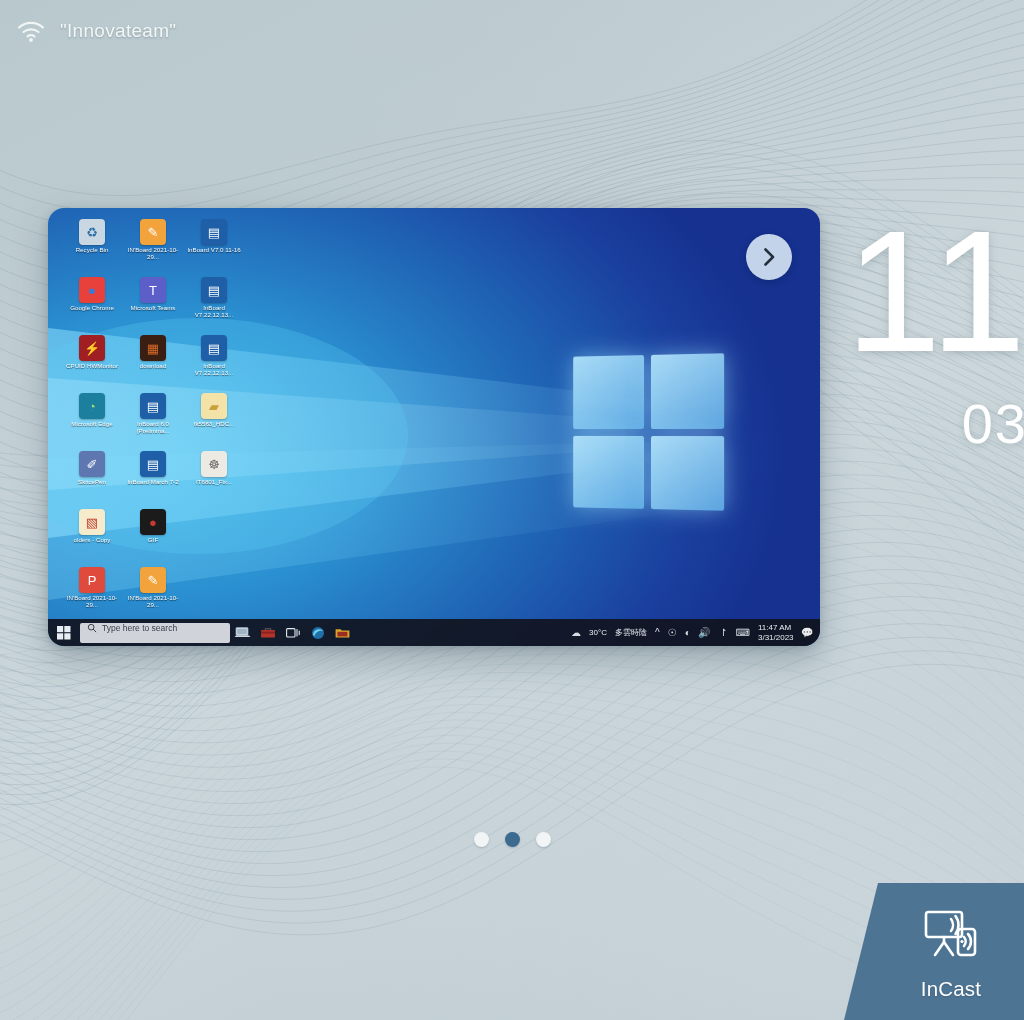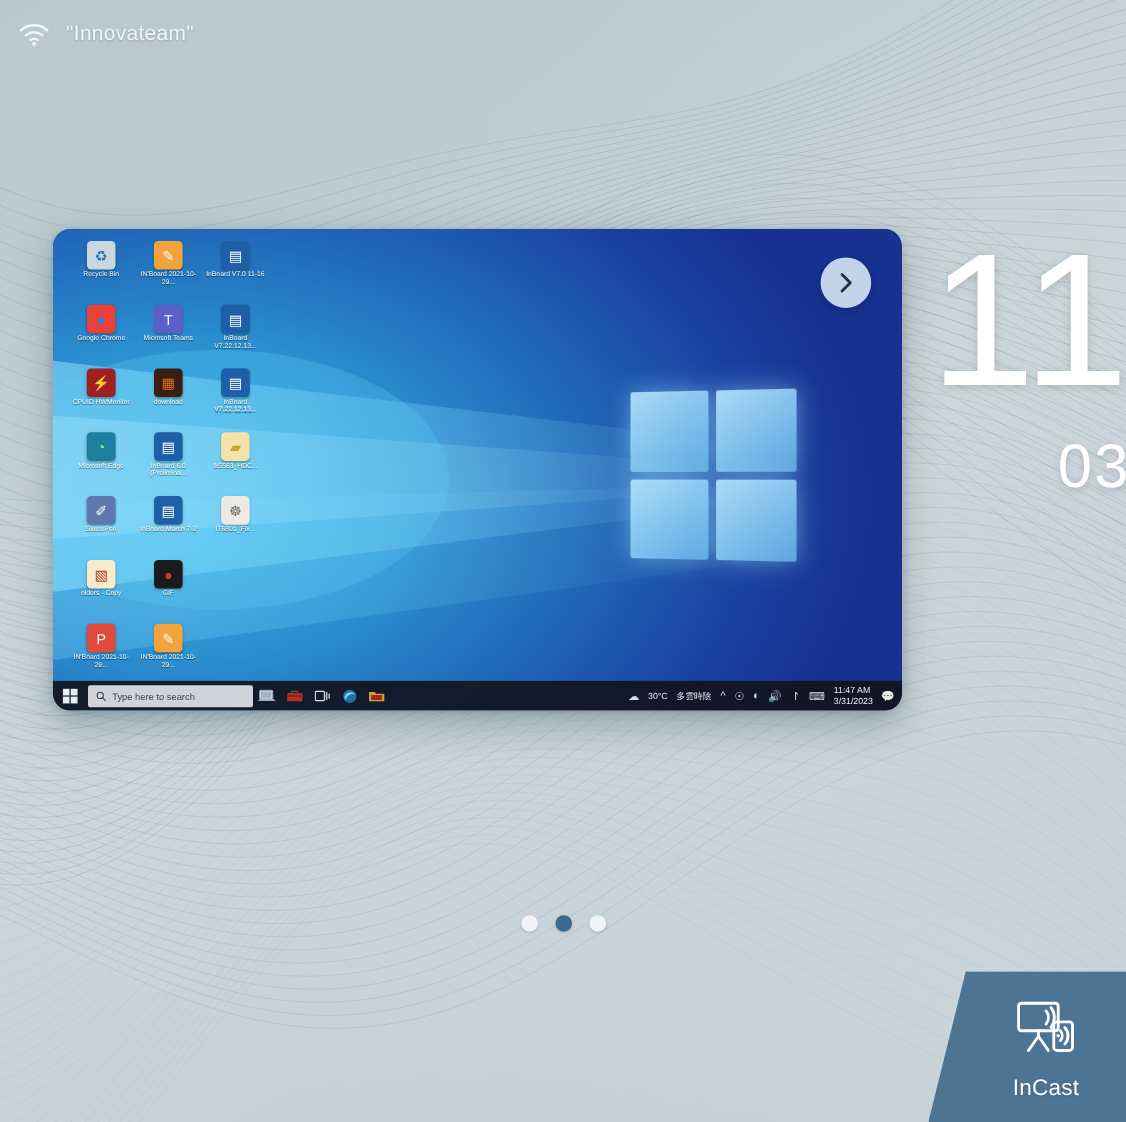--- a/index.html
+++ b/index.html
@@ -89,21 +89,21 @@
 
   
   #taskbar {
     position: absolute; left: 0; right: 0; bottom: 0; height: 27px;
     background: rgba(17,20,30,.92);
     display: flex; align-items: center; gap: 0; padding-left: 2px;
   }
   #start-btn { width: 28px; height: 27px; display:flex; align-items:center; justify-content:center; }
   #tb-search {
     width: 150px; height: 20px; background: rgba(235,238,242,.88);
-    border-radius: 2px; display: flex; align-items: center; gap: 5px;
+    border-radius: 2px; display: flex; align-items: flex-start; gap: 5px;
     padding-left: 7px; margin-left: 2px;
   }
   #tb-search-text { font-size: 8.5px; color: #3a3f48; white-space: nowrap; }
   .tb-app { width: 25px; height: 27px; display: flex; align-items: center; justify-content: center; }
   #tray {
     margin-left: auto; display: flex; align-items: center; gap: 8px;
     padding-right: 6px; color: #e9edf2; font-size: 8px; white-space: nowrap;
   }
   #tray .tr-ico { font-size: 10px; opacity: .92; }
   #tray-clock { line-height: 10px; font-size: 8px; }

